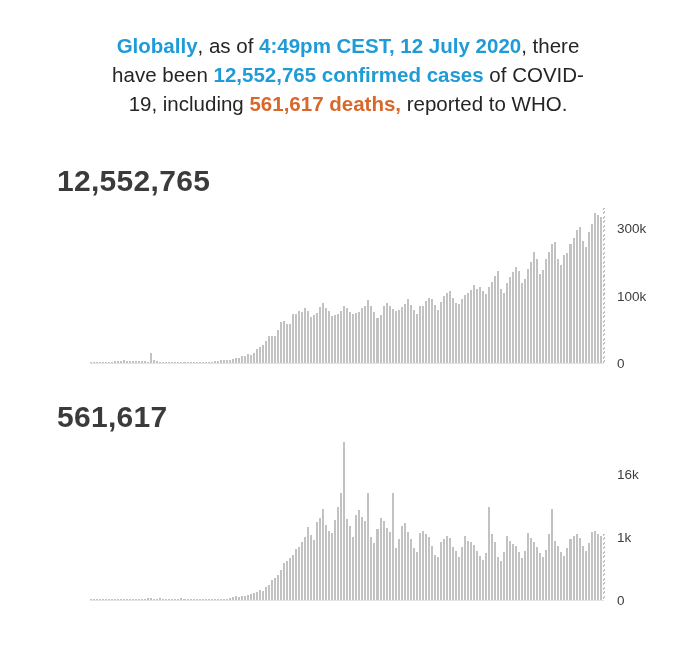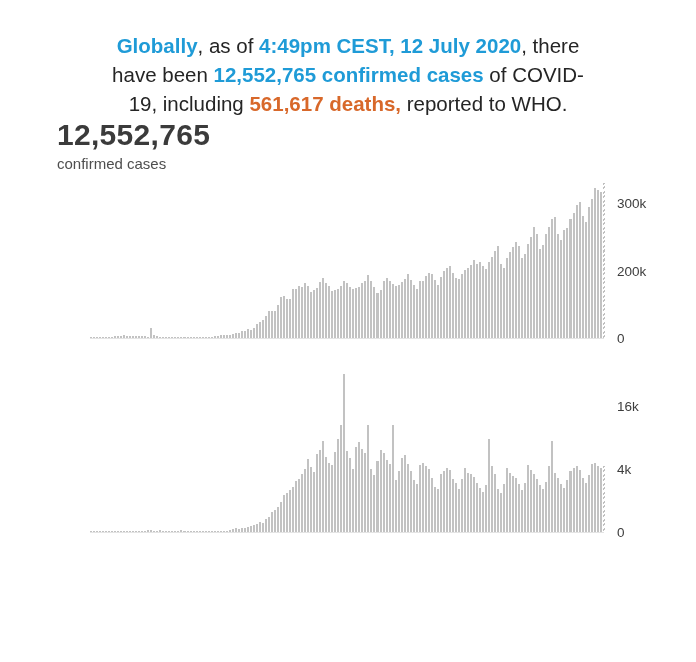--- a/index.html
+++ b/index.html
@@ -14,21 +14,21 @@
   .headline{
     margin:0 auto;padding-top:31px;width:620px;
     text-align:center;font-size:20.5px;line-height:29px;color:#252525;
   }
   .seg-plain{font-weight:400;color:#252525;}
   .seg-accent{font-weight:700;color:#1f9bd7;}
   .seg-deaths{font-weight:700;color:#d8682a;}
 
   
   .stat-block{margin-left:57px;}
-  .stat-block.first{}
+  .stat-block.first{margin-top:46px;}
   .stat-block.second{margin-top:36px;}
   .stat-number{font-size:30px;font-weight:700;color:#3b3b3b;letter-spacing:0.3px;line-height:34px;}
   .stat-label{font-size:15px;color:#4e4e4e;margin-top:3px;line-height:18px;}
 
   
   .chart-wrap{position:relative;margin-left:90px;width:610px;}
   .chart-wrap.cases{margin-top:7px;height:159px;}
   .chart-wrap.deaths{margin-top:9px;height:158px;}
   .bars{
     position:absolute;left:0;bottom:0;width:514px;
@@ -48,21 +48,20 @@
 </style>
 </head>
 <body>
 
 <div class="page">
 
   <p class="headline"><span class="seg-accent">Globally</span><span class="seg-plain">, as of </span><span class="seg-accent">4:49pm CEST, 12 July 2020</span><span class="seg-plain">, there</span><br><span class="seg-plain">have been </span><span class="seg-accent">12,552,765 confirmed cases</span><span class="seg-plain"> of COVID-</span><br><span class="seg-plain">19, including </span><span class="seg-deaths">561,617 deaths,</span><span class="seg-plain"> reported to WHO.</span></p>
 
   <div class="stat-block first">
     <div class="stat-number">12,552,765</div>
-    <div class="stat-label">confirmed cases</div>
   </div>
 
   <div class="chart-wrap cases">
     <div class="bars">
         <div class="bar" style="height: 0.6px;"></div>
         <div class="bar" style="height: 0.6px;"></div>
         <div class="bar" style="height: 0.6px;"></div>
         <div class="bar" style="height: 1.19px;"></div>
         <div class="bar" style="height: 0.98px;"></div>
         <div class="bar" style="height: 1.17px;"></div>
@@ -227,26 +226,27 @@
         <div class="bar" style="height: 115.69px;"></div>
         <div class="bar" style="height: 131.49px;"></div>
         <div class="bar" style="height: 139.46px;"></div>
         <div class="bar" style="height: 150.43px;"></div>
         <div class="bar" style="height: 147.69px;"></div>
         <div class="bar" style="height: 145.59px;"></div>
         <div class="bar bar-partial" style="height: 155.21px;"></div>
       </div>
     <div class="ticks">
         <span class="tick" style="bottom: -8px;">0</span>
-        <span class="tick" style="bottom: 59.4px;">200k</span>
+        <span class="tick" style="bottom: 59.4px;">100k</span>
         <span class="tick" style="bottom: 126.7px;">300k</span>
       </div>
   </div>
 
   <div class="stat-block second">
+    <div class="stat-number">561,617</div>
   </div>
 
   <div class="chart-wrap deaths">
     <div class="bars">
         <div class="bar" style="height: 0.6px;"></div>
         <div class="bar" style="height: 0.6px;"></div>
         <div class="bar" style="height: 0.6px;"></div>
         <div class="bar" style="height: 0.6px;"></div>
         <div class="bar" style="height: 0.6px;"></div>
         <div class="bar" style="height: 0.6px;"></div>
@@ -411,18 +411,18 @@
         <div class="bar" style="height: 49.21px;"></div>
         <div class="bar" style="height: 56.76px;"></div>
         <div class="bar" style="height: 68.22px;"></div>
         <div class="bar" style="height: 69.34px;"></div>
         <div class="bar" style="height: 65.56px;"></div>
         <div class="bar" style="height: 64.31px;"></div>
         <div class="bar bar-partial" style="height: 65.8px;"></div>
       </div>
     <div class="ticks">
         <span class="tick" style="bottom: -8px;">0</span>
-        <span class="tick" style="bottom: 54.9px;">4k</span>
+        <span class="tick" style="bottom: 54.9px;">1k</span>
         <span class="tick" style="bottom: 117.8px;">16k</span>
       </div>
   </div>
 
 </div>
 
 </body></html>

